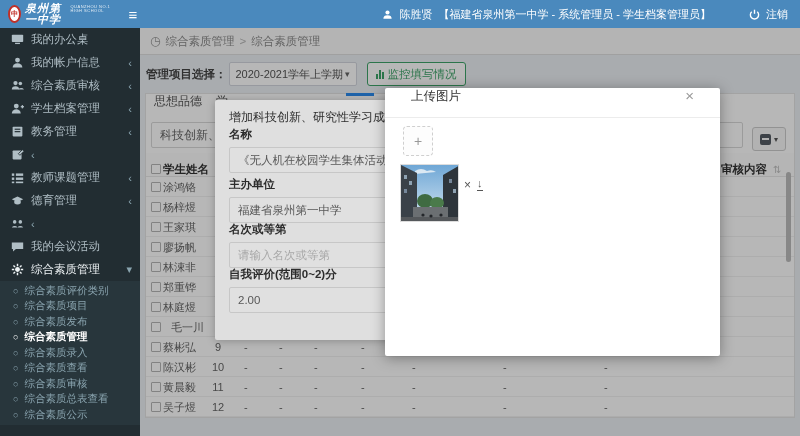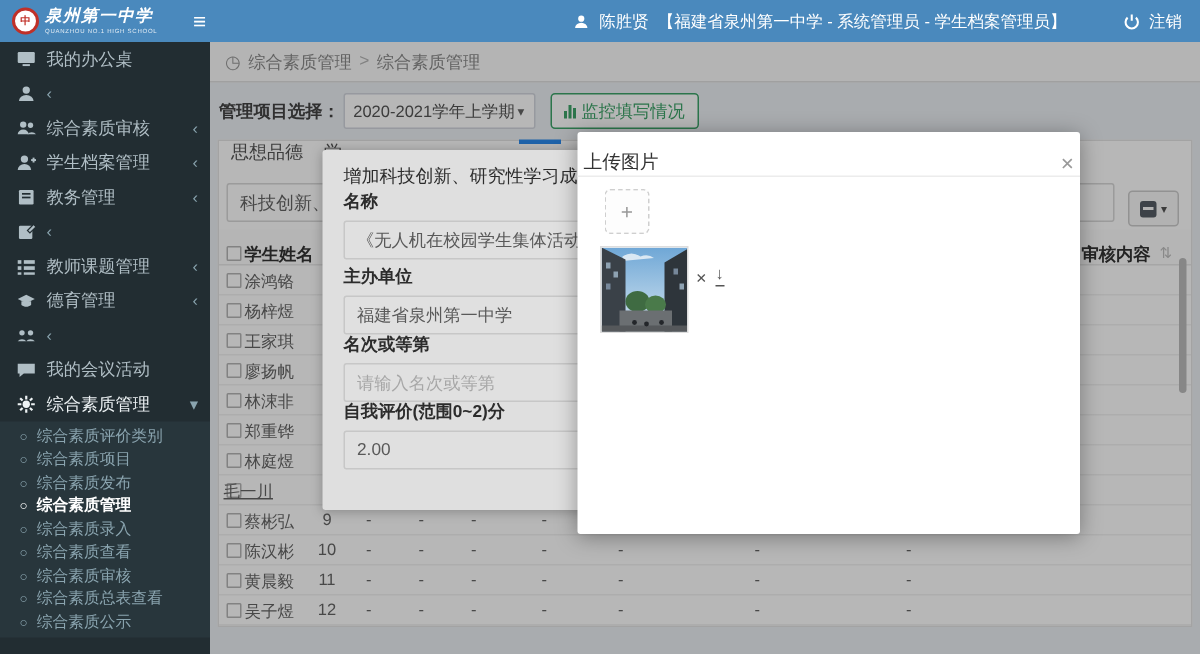--- a/index.html
+++ b/index.html
@@ -3,21 +3,21 @@
 <meta charset="utf-8">
 <style>
   * { margin:0; padding:0; box-sizing:border-box; }
   html,body { width:800px; height:436px; overflow:hidden; }
   body { font-family:"Liberation Sans","DejaVu Sans",sans-serif; font-size:12px; background:#ecf0f5; position:relative; }
 
   
   .topbar { position:absolute; top:0; left:0; width:800px; height:28px; background:#4a89bd; color:#fff; display:flex; align-items:center; z-index:20; }
   .brand { width:118px; height:28px; display:flex; align-items:center; padding-left:8px; gap:4px; }
   .seal { width:18px; height:18px; border-radius:50%; background:#fff; border:2px solid #c03028; color:#c03028; font-size:7px; display:flex; align-items:center; justify-content:center; font-weight:bold; }
-  .brand-text { display:flex; flex-direction:column; line-height:1; }
+  .brand-text { display:flex; flex-direction:row; line-height:1; }
   .brand-cn { font-size:11px; font-weight:bold; font-style:italic; letter-spacing:1px; font-family:"Liberation Serif","DejaVu Serif",serif; }
   .brand-en { font-size:4px; letter-spacing:.5px; opacity:.85; margin-top:2px; }
   .hamburger { width:30px; text-align:center; font-size:15px; cursor:pointer; }
   .top-right { margin-left:auto; display:flex; align-items:center; gap:6px; padding-right:12px; font-size:11px; }
   .top-right .sep { width:26px; }
   .ticon { width:11px; height:11px; display:inline-block; }
 
   
   .sidebar { position:absolute; top:28px; left:0; width:140px; bottom:0; background:#222d32; z-index:15; overflow:hidden; }
   .side-item { height:23px; display:flex; align-items:center; padding:0 8px 0 11px; color:#b0bec5; cursor:pointer; font-size:11.5px; }
@@ -70,21 +70,21 @@
   .ov1 { background:rgba(0,0,0,.18); z-index:5; }
   .ov2 { background:rgba(0,0,0,.12); z-index:7; }
   .modal1 { position:absolute; left:75px; top:72px; width:425px; height:240px; background:#fefefe; border-radius:2px; box-shadow:0 1px 8px rgba(0,0,0,.25); z-index:6; }
   .modal1 .m1-title { padding:9px 14px 0 14px; color:#333; font-size:12px; }
   .m1-field { position:absolute; left:14px; width:394px; }
   .m1-label { font-weight:bold; color:#333; font-size:11.5px; }
   .m1-input { margin-top:5px; height:26px; border:1px solid #e3e3e3; border-radius:2px; background:#fff; display:flex; align-items:center; padding:0 8px; color:#666; overflow:hidden; white-space:nowrap; font-size:11.5px; }
   .m1-input.ph { color:#bfbfbf; }
 
   .modal2 { position:absolute; left:245px; top:60px; width:335px; height:268px; background:#ffffff; border-radius:2px; box-shadow:0 2px 14px rgba(0,0,0,.35); z-index:8; }
-  .m2-head { height:30px; display:flex; align-items:flex-end; padding:0 4px; border-bottom:1px solid #ececec; color:#333; font-size:12.5px; }
+  .m2-head { height:30px; display:flex; align-items:flex-start; padding:0 26px; border-bottom:1px solid #ececec; color:#333; font-size:12.5px; }
   .m2-close { margin-left:auto; color:#9a9a9a; font-size:15px; cursor:pointer; line-height:1; }
   .plus-box { position:absolute; left:18px; top:38px; width:30px; height:30px; border:1px dashed #cfcfcf; border-radius:4px; color:#999; display:flex; align-items:center; justify-content:center; font-size:14px; cursor:pointer; background:#fdfdfd; }
   .thumb { position:absolute; left:15px; top:76px; width:59px; height:58px; border:1px solid #ddd; overflow:hidden; }
   .thumb svg { display:block; }
   .thumb-ops { position:absolute; left:79px; top:90px; display:flex; gap:6px; align-items:center; }
   .op-x { color:#555; font-size:12px; cursor:pointer; line-height:1; }
   .op-dl { color:#555; font-size:11px; cursor:pointer; border-bottom:1.5px solid #555; line-height:1; padding-bottom:1px; }
   .m2-foot { position:absolute; left:0; right:0; bottom:0; height:34px; border-top:1px solid #ececec; display:flex; align-items:center; justify-content:flex-end; gap:8px; padding:0 15px; }
   .btn-ok { background:#1e9fff; color:#fff; border:none; border-radius:2px; height:23px; padding:0 10px; font-size:11.5px; cursor:pointer; }
   .btn-cancel { background:#fff; color:#666; border:1px solid #dcdcdc; border-radius:2px; height:23px; padding:0 10px; font-size:11.5px; cursor:pointer; }
@@ -125,20 +125,21 @@
           <rect x="5" y="12" width="6" height="1.6"></rect>
         </svg>
         <span class="slabel">我的办公桌</span>
         <span class="arrow"></span>
       </div>
       <div class="side-item">
         <svg class="sicon" viewBox="0 0 16 16" fill="currentColor" stroke="none">
           <circle cx="8" cy="5" r="3"></circle>
           <path d="M2 14a6 5 0 0 1 12 0z"></path>
         </svg>
+        <span class="slabel">我的帐户信息</span>
         <span class="arrow">‹</span>
       </div>
       <div class="side-item">
         <svg class="sicon" viewBox="0 0 16 16" fill="currentColor" stroke="none">
           <circle cx="5.5" cy="5" r="2.6"></circle>
           <path d="M1 13a4.5 4 0 0 1 9 0z"></path>
           <circle cx="11.5" cy="5.5" r="2.2"></circle>
           <path d="M9 13a4 3.5 0 0 1 7 0z"></path>
         </svg>
         <span class="slabel">综合素质审核</span>
@@ -400,21 +401,21 @@
           <div class="cell dashcell" style="left:168px;"></div>
           <div class="cell dashcell" style="left:215px;"></div>
           <div class="cell dashcell" style="left:266px;"></div>
           <div class="cell dashcell" style="left:357px;"></div>
           <div class="cell dashcell" style="left:458px;"></div>
         </div>
         <div class="trow">
           <div class="cell" style="left:5px;">
             <span class="cb"></span>
           </div>
-          <div class="cell" style="left:3px;text-decoration:underline;">毛一川</div>
+          <div class="cell" style="left:25px;">毛一川</div>
           <div class="cell" style="left:62px;width:20px;justify-content:center;"></div>
           <div class="cell dashcell" style="left:98px;"></div>
           <div class="cell dashcell" style="left:133px;"></div>
           <div class="cell dashcell" style="left:168px;"></div>
           <div class="cell dashcell" style="left:215px;"></div>
           <div class="cell dashcell" style="left:266px;"></div>
           <div class="cell dashcell" style="left:357px;"></div>
           <div class="cell dashcell" style="left:458px;"></div>
         </div>
         <div class="trow">

